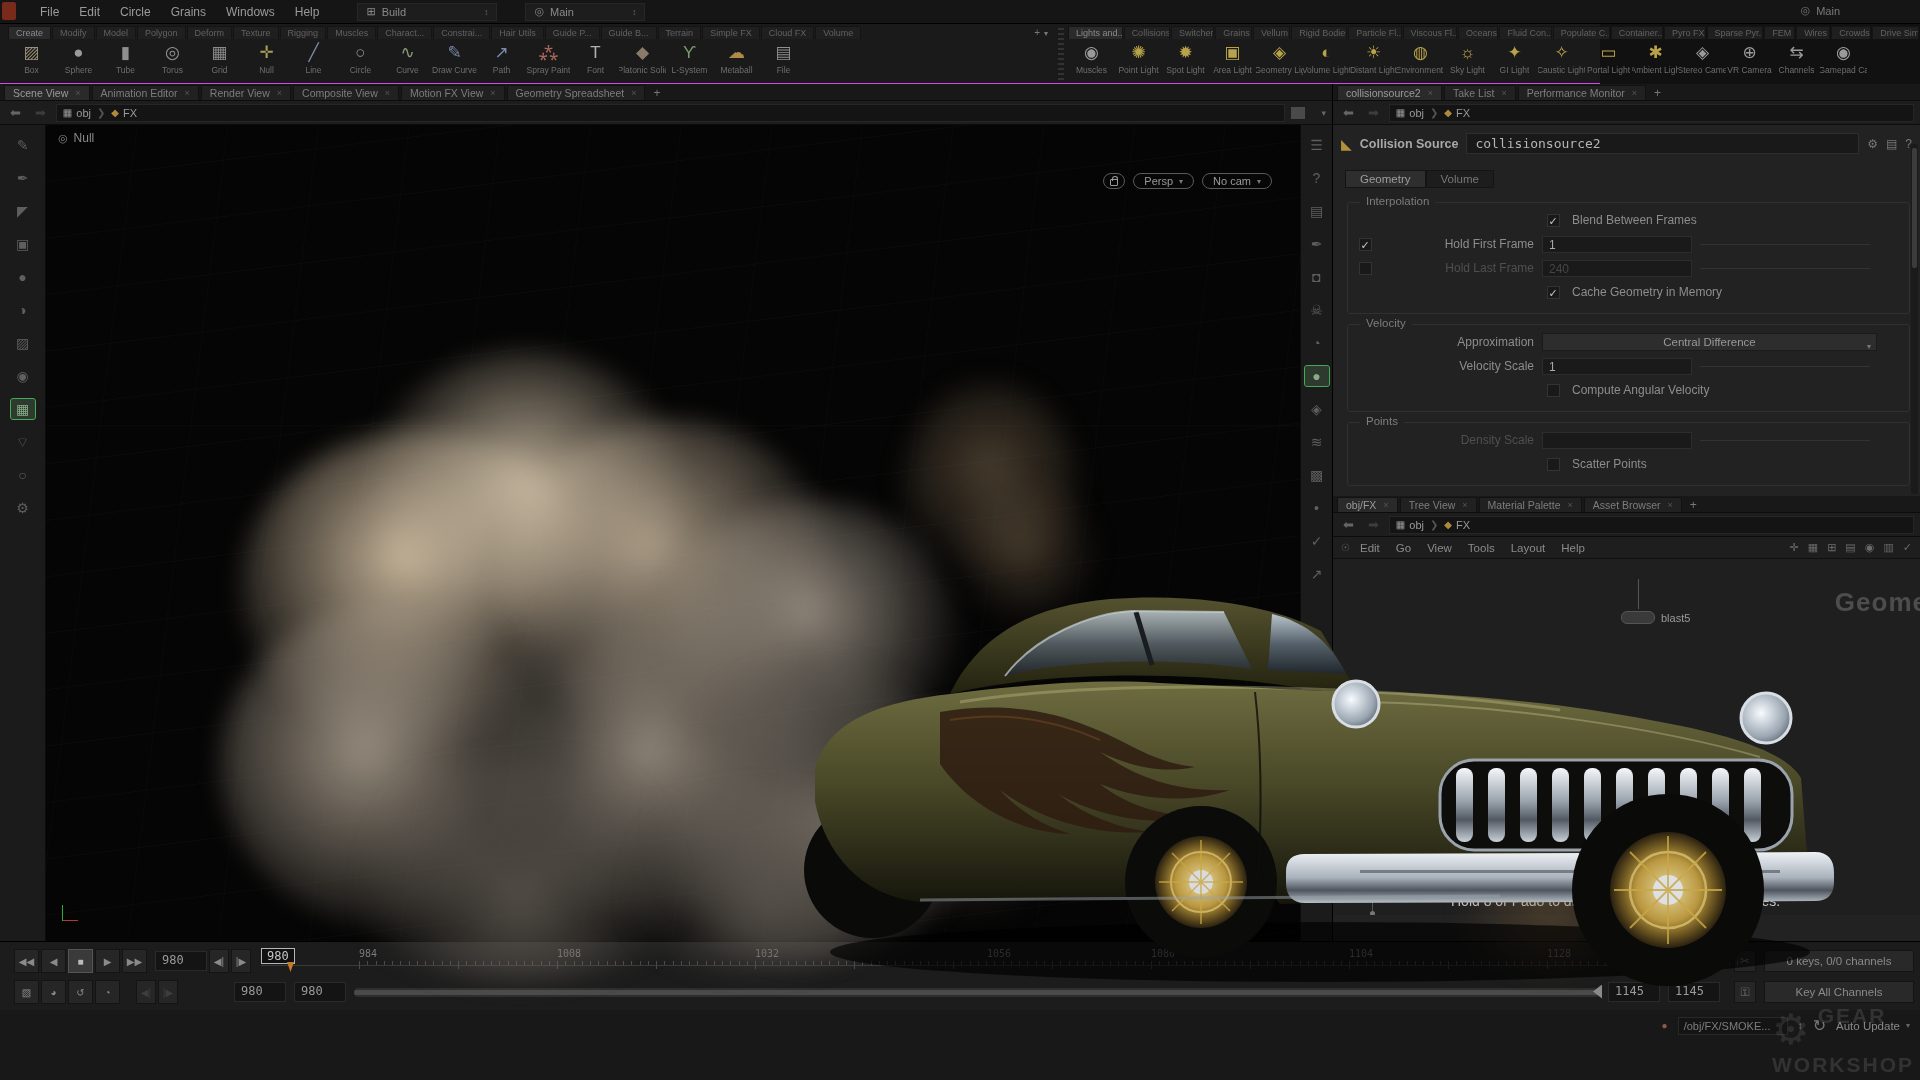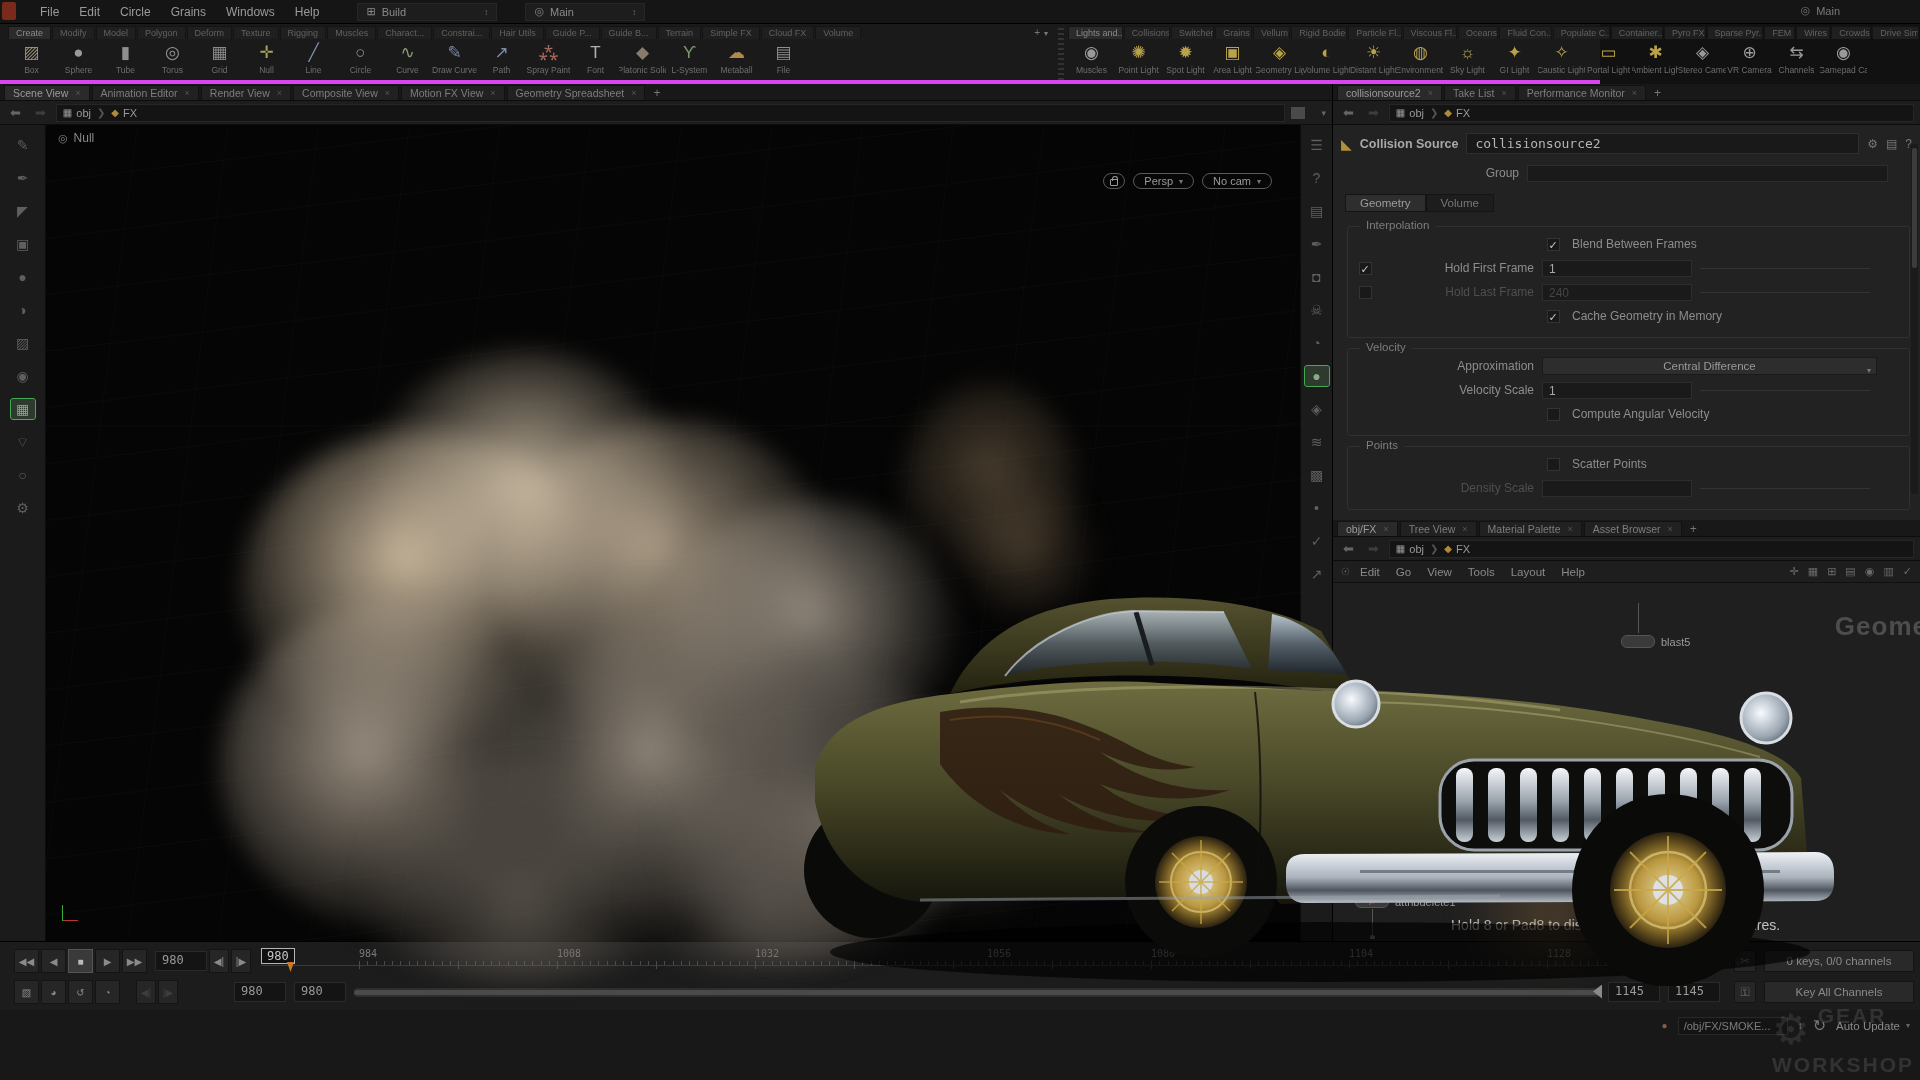--- a/index.html
+++ b/index.html
@@ -11,21 +11,21 @@
   #menubar { left:0; top:0; width:1920px; height:24px; background:#151515; border-bottom:1px solid #000;
              display:flex; align-items:center; gap:2px; padding-left:30px; }
   #menubar .menu-item { font-size:12px; color:#9a9a9a; padding:3px 10px; }
   .mini-logo { position:absolute; left:2px; top:2px; width:14px; height:18px; background:#7a2a1a; border-radius:2px; }
   .desk-combo { display:flex; align-items:center; gap:6px; background:#1d1d1d; border:1px solid #262626;
                 height:18px; padding:0 8px; margin-left:26px; min-width:140px; font-size:11px; color:#8a8a8a; }
   .spin { color:#666; font-size:9px; margin-left:10px; }
   #menubar-right { position:absolute; right:80px; top:4px; font-size:11px; color:#7a7a7a; display:flex; gap:6px; align-items:center; }
 
   
-  #shelf { left:0; top:24px; width:1600px; height:60px; background:#1a1a1a; border-bottom:4px solid #d946ef; }
+  #shelf { left:0; top:24px; width:1600px; height:60px; background:#1a1a1a; border-bottom:1px solid #d946ef; }
   .shelf-set { position:absolute; top:0; height:60px; }
   .shelf-tabs { display:flex; height:15px; align-items:flex-end; overflow:hidden; }
   .shelf-tab { font-size:9px; color:#616161; background:#1f1f1f; border:1px solid #141414; border-bottom:none;
                padding:1px 7px; margin-right:1px; white-space:nowrap; overflow:hidden; flex:0 1 auto; min-width:0; }
   .shelf-tab.active { background:#2b2b2b; color:#8a8a8a; }
   .shelf-tools { display:flex; height:44px; padding-top:2px; }
   .shelf-tool { width:47px; display:flex; flex-direction:column; align-items:center; flex:0 0 auto; overflow:hidden; }
   .shelf-tool .glyph { font-size:17px; line-height:24px; height:24px; }
   .shelf-tool .lbl { font-size:8.5px; color:#6e6e6e; white-space:nowrap; overflow:hidden; max-width:50px; }
   .shelf-plus { display:flex; gap:4px; align-items:flex-end; padding:0 4px 1px 4px; font-size:10px; color:#777; }
@@ -492,26 +492,20 @@
     <span style="color:#b0903a; font-size:14px">◣</span>
     <span class="ptype">Collision Source</span>
     <span id="param-name">collisionsource2</span>
     <span class="hdr-icons">
       <span>⚙</span>
       <span>▤</span>
       <span>?</span>
     </span>
   </div>
 
-  <div class="prow">
-    <span class="cbcol"></span>
-    <span class="plabel">Group</span>
-    <span class="pfield"></span>
-    <span style="width:14px"></span>
-  </div>
 
   <div class="geo-tabs">
       <div class="geo-tab active">Geometry</div>
       <div class="geo-tab">Volume</div>
     </div>
 
   <div class="groupbox">
     <span class="gb-title">Interpolation</span>
     <div class="prow">
       <span class="cbcol"></span>
@@ -568,31 +562,31 @@
           <span class="cb off"></span>
         </span>
       <span class="cblabel">Compute Angular Velocity</span>
     </div>
   </div>
 
   <div class="groupbox">
     <span class="gb-title">Points</span>
     <div class="prow">
       <span class="cbcol"></span>
+      <span class="plabel dim">Density Scale</span>
+      <span class="pfield dim" style="max-width:150px"></span>
+      <span class="ladder"></span>
+    </div>
+    <div class="prow">
+      <span class="cbcol"></span>
         <span class="plabel"></span>
       <span class="cbcol">
           <span class="cb off"></span>
         </span>
       <span class="cblabel">Scatter Points</span>
-    </div>
-    <div class="prow">
-      <span class="cbcol"></span>
-      <span class="plabel dim">Density Scale</span>
-      <span class="pfield dim" style="max-width:150px"></span>
-      <span class="ladder"></span>
     </div>
   </div>
 
   <div id="param-scroll">
       <div class="thumb"></div>
     </div>
 
   <div class="pane-tabbar" style="margin-top:2px">
     <div style="display:flex">
         <div class="pane-tab active">obj/FX<span class="tab-x">×</span></div>

